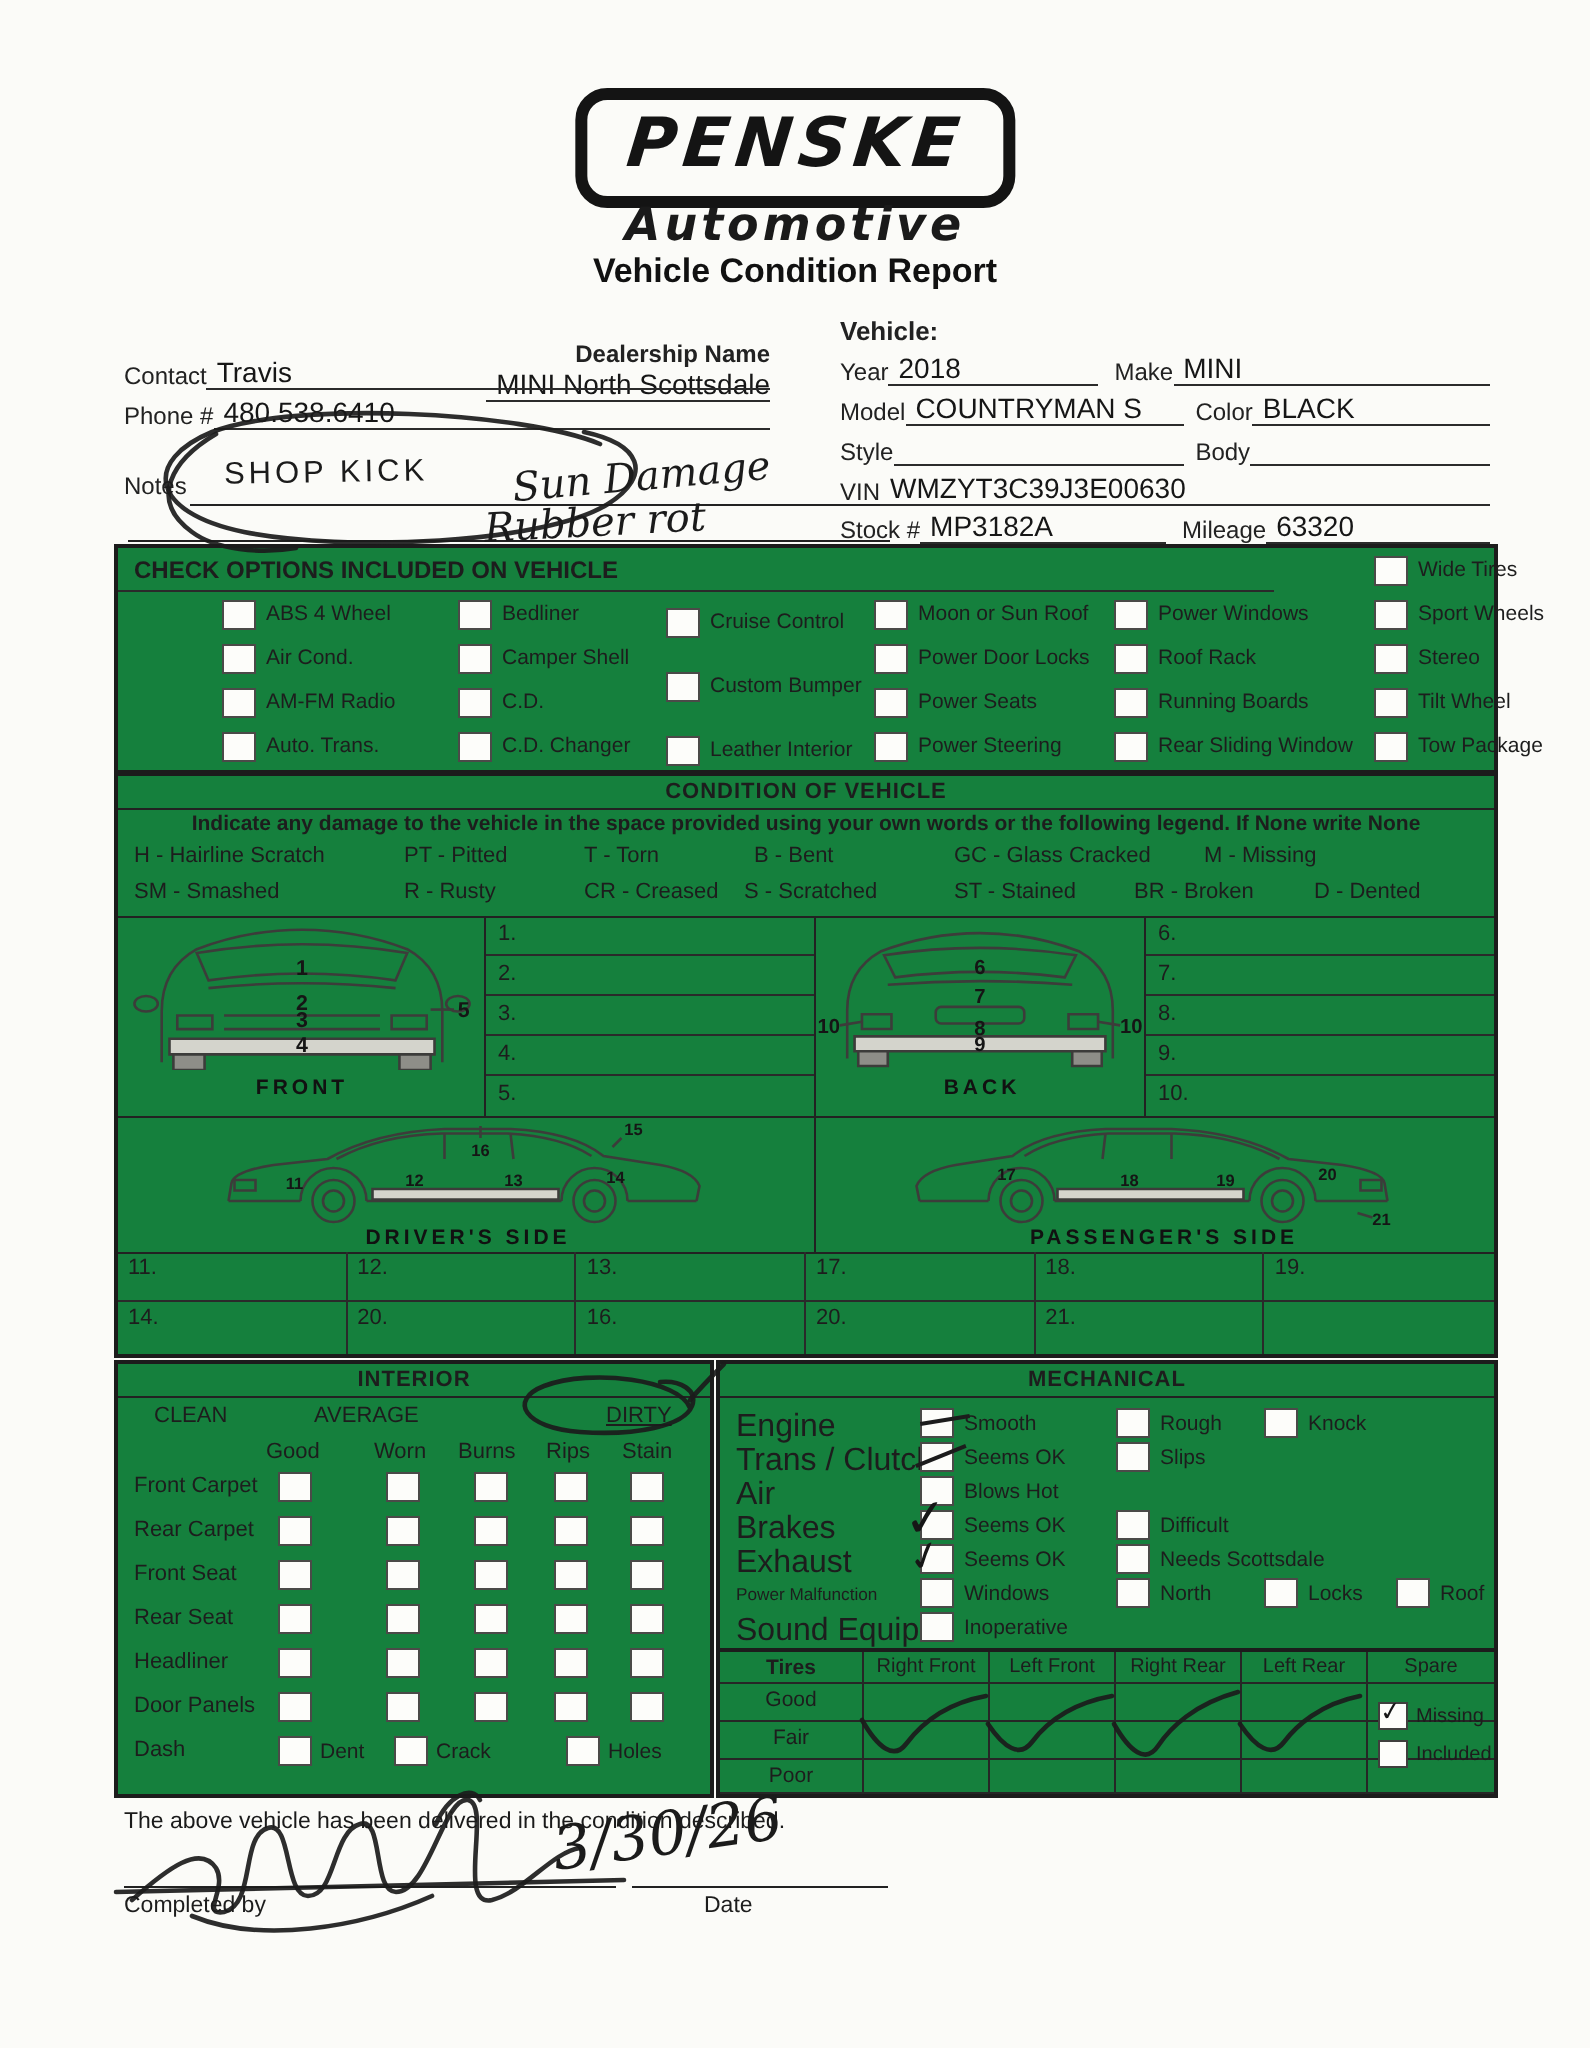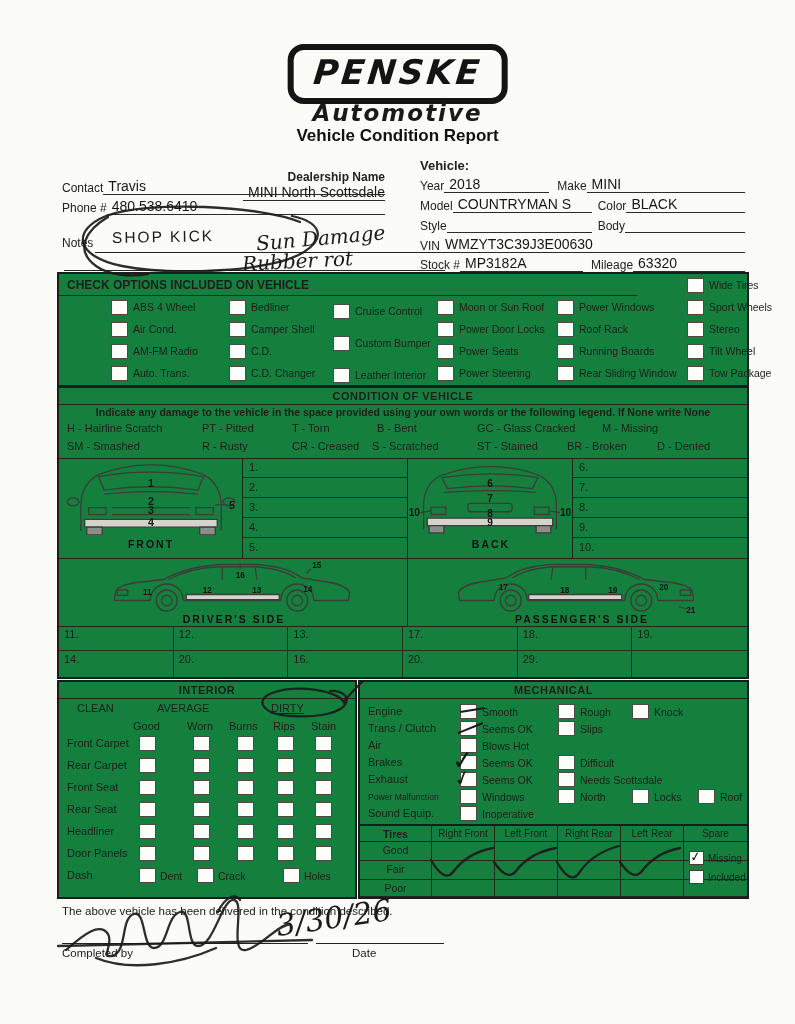--- a/index.html
+++ b/index.html
@@ -81,21 +81,21 @@
   .int-colh { position:absolute; font-size:11px; }
   .int-row { position:absolute; left:0; width:100%; height:16px; }
   .int-lab { position:absolute; left:8px; top:1px; font-size:11px; white-space:nowrap; }
   .ipos1 { position:absolute; left:80px; } .ipos2 { position:absolute; left:134px; }
   .ipos3 { position:absolute; left:178px; } .ipos4 { position:absolute; left:218px; }
   .ipos5 { position:absolute; left:256px; }
   .dash-opt { position:absolute; display:flex; gap:4px; align-items:center; font-size:10.5px; }
 
   
   .mech-row { position:absolute; left:0; width:100%; height:16px; }
-  .mech-lab { position:absolute; left:8px; top:1px; font-size:11px; white-space:nowrap; }
+  .mech-lab { position:absolute; left:8px; top:1px; font-size:16px; white-space:nowrap; }
   .mech-lab.small { font-size:8.6px; top:3px; }
   .mech-opt { position:absolute; display:flex; gap:5px; align-items:center; font-size:10.5px; white-space:nowrap; }
   .mo1 { left:100px; } .mo2 { left:198px; } .mo3 { left:272px; } .mo4 { left:338px; }
 
   
   .tires { position:absolute; left:-2px; right:-2px; top:142px; bottom:-2px; border:2px solid #1c1c1c;
            display:grid; grid-template-columns:72px repeat(5,1fr); grid-template-rows:16px 19px 19px 1fr; }
   .tcell { box-sizing:border-box; border-right:1.5px solid #262626; border-bottom:1.5px solid #262626;
            font-size:10px; text-align:center; padding-top:2px; position:relative; overflow:visible; }
   .tcell:nth-child(6n) { border-right:none; }
@@ -422,30 +422,30 @@
       <div class="num-cell r1">11.</div>
       <div class="num-cell r1">12.</div>
       <div class="num-cell r1">13.</div>
       <div class="num-cell r1">17.</div>
       <div class="num-cell r1">18.</div>
       <div class="num-cell r1">19.</div>
       <div class="num-cell">14.</div>
       <div class="num-cell">20.</div>
       <div class="num-cell">16.</div>
       <div class="num-cell">20.</div>
-      <div class="num-cell">29.</div>
+      <div class="num-cell">21.</div>
       <div class="num-cell"></div>
     </div>
   </div>
 
   <div class="formbox" style="left:57px; top:680px; width:296px; height:215px;">
     <div class="box-title">INTERIOR</div>
     <span class="int-grp" style="left:18px; top:20px;text-align:center;">CLEAN</span>
     <span class="int-grp" style="left:98px; top:20px;">AVERAGE</span>
-    <span class="int-grp" style="left:212px; top:20px;text-decoration:underline;">DIRTY</span>
+    <span class="int-grp" style="left:244px; top:20px;text-decoration:underline;">DIRTY</span>
     <span class="int-colh" style="left:74px;  top:38px;">Good</span>
     <span class="int-colh" style="left:128px; top:38px;">Worn</span>
     <span class="int-colh" style="left:170px; top:38px;">Burns</span>
     <span class="int-colh" style="left:214px; top:38px;">Rips</span>
     <span class="int-colh" style="left:252px; top:38px;">Stain</span>
 
     <div class="int-row" style="top:54px;">
       <span class="int-lab">Front Carpet</span>
       <span class="cb ipos1"></span>
       <span class="cb ipos2"></span>

